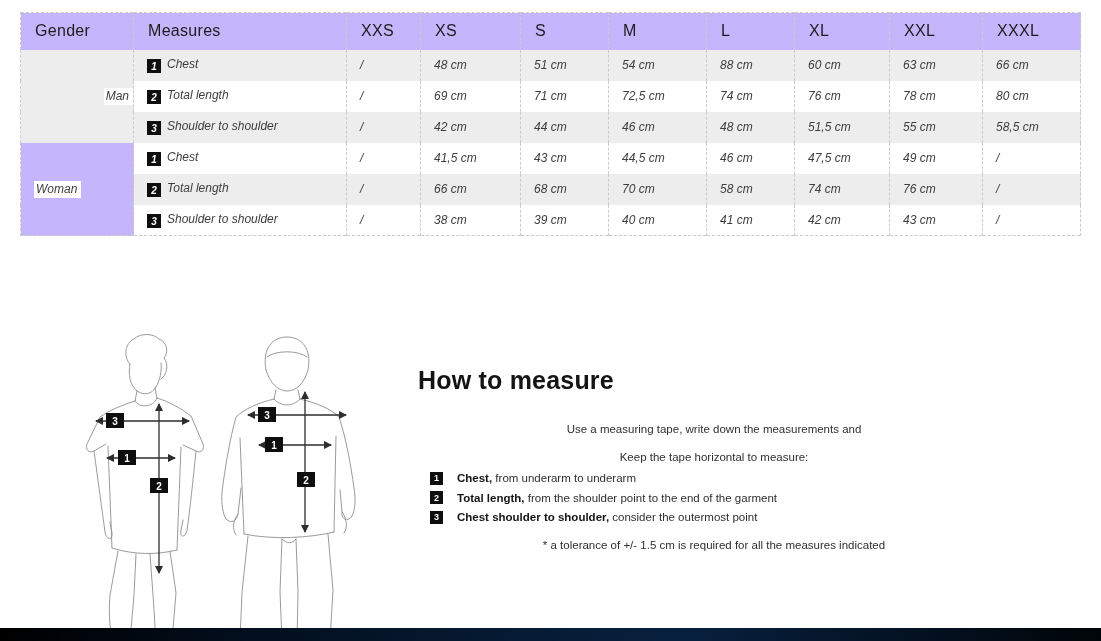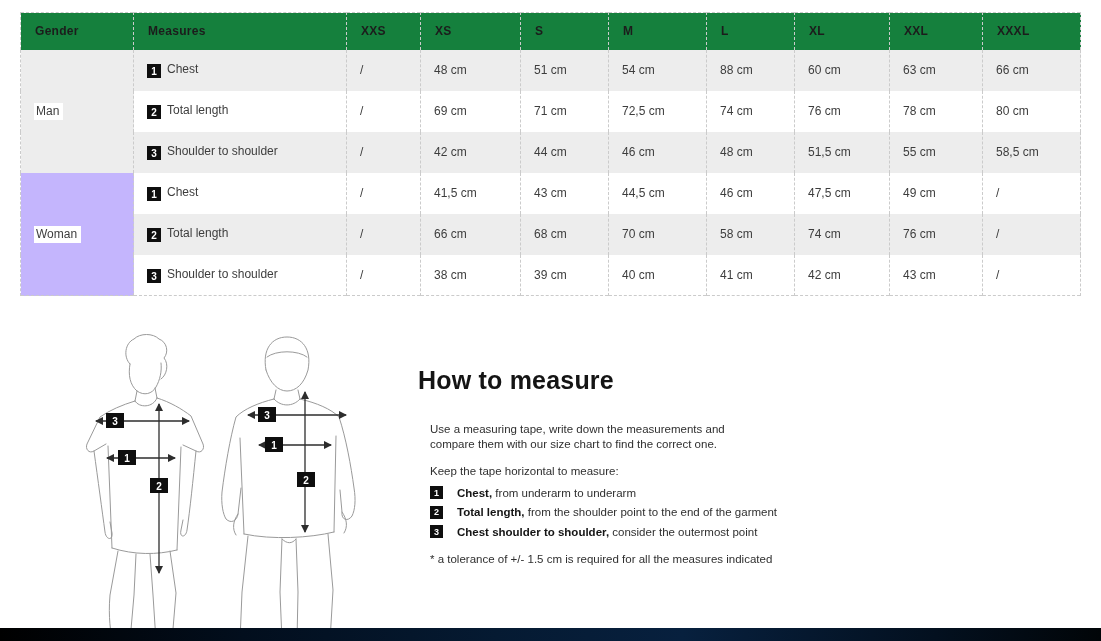--- a/index.html
+++ b/index.html
@@ -22,30 +22,30 @@
   }
   .size-table th, .size-table td {
     border-left: 1px dashed #cbcbcb;
     border-right: 1px dashed #cbcbcb;
     text-align: left;
     vertical-align: middle;
   }
   .size-table th {
     height: 37px;
     padding-left: 14px;
-    font-size: 12px;
-    font-weight: bold;
+    font-size: 16px;
+    font-weight: normal;
     letter-spacing: 0.3px;
     color: #1c1c1c;
-    background: #15803d;
-  }
-  .size-table td { height: 41px; font-size: 12px; color: #3d3d3d; padding-left: 13px; }
+    background: #c4b5fd;
+  }
+  .size-table td { height: 31px; font-size: 12px; color: #3d3d3d; padding-left: 13px; font-style: italic; }
   .size-table td.stripe { background: #ededed; }
   .gender-cell { background: #c4b5fd; font-size: 13px; color: #1c1c1c; padding-left: 14px; }
-  .gender-cell.man { background: #ededed; }
+  .gender-cell.man { background: #ededed; text-align: right; }
   .gender-label { background: #ffffff; padding: 1px 4px 2px 2px; }
   .measure-cell { white-space: nowrap; }
   .measure-badge {
     display: inline-flex;
     width: 14px; height: 14px;
     background: #0e0e0e; color: #ffffff;
     font-size: 10px; font-weight: bold;
     align-items: center; justify-content: center;
     margin-right: 6px;
     vertical-align: -2px;
@@ -54,21 +54,21 @@
   
   .figures-svg { position: absolute; left: 60px; top: 330px; z-index: 1; }
   .figure-outline { fill: none; stroke: #9a9a9a; stroke-width: 1; stroke-linecap: round; stroke-linejoin: round; }
   .measure-arrow { stroke: #2d2d2d; stroke-width: 1.3; }
   .svg-badge-rect { fill: #0e0e0e; }
   .svg-badge-num { fill: #ffffff; font-size: 10px; font-weight: bold; font-family: "Liberation Sans", sans-serif; text-anchor: middle; }
 
   
   .howto { position: absolute; left: 418px; top: 366px; width: 580px; z-index: 2; }
   .howto-title { font-size: 25px; font-weight: 800; color: #141414; letter-spacing: 0.2px; }
-  .howto-body { margin-left: 12px; margin-top: 27px; font-size: 11.5px; line-height: 14.5px; color: #2f2f2f; }
+  .howto-body { margin-left: 12px; margin-top: 27px; font-size: 11.5px; line-height: 14.5px; color: #2f2f2f; text-align: center; }
   .howto-intro span { display: block; }
   .tape-note { margin-top: 13px; }
   .howto-list { margin-top: 7px; }
   .howto-item { display: flex; align-items: center; margin-bottom: 5px; }
   .howto-item .item-badge {
     display: inline-flex; flex: 0 0 auto;
     width: 13px; height: 13px;
     background: #0e0e0e; color: #ffffff;
     font-size: 9px; font-weight: bold;
     align-items: center; justify-content: center;
@@ -263,21 +263,20 @@
       <text class="svg-badge-num" x="246" y="153.5">2</text>
     </g>
   </g>
 </svg>
 
 <div class="howto">
   <div class="howto-title">How to measure</div>
   <div class="howto-body">
     <div class="howto-intro">
       <span>Use a measuring tape, write down the measurements and</span>
-      <span>compare them with our size chart to find the correct one.</span>
     </div>
     <div class="tape-note">Keep the tape horizontal to measure:</div>
     <div class="howto-list">
       <div class="howto-item">
         <span class="item-badge">1</span>
         <span><span class="item-bold">Chest,</span><span> from underarm to underarm</span></span>
       </div>
       <div class="howto-item">
         <span class="item-badge">2</span>
         <span><span class="item-bold">Total length,</span><span> from the shoulder point to the end of the garment</span></span>

